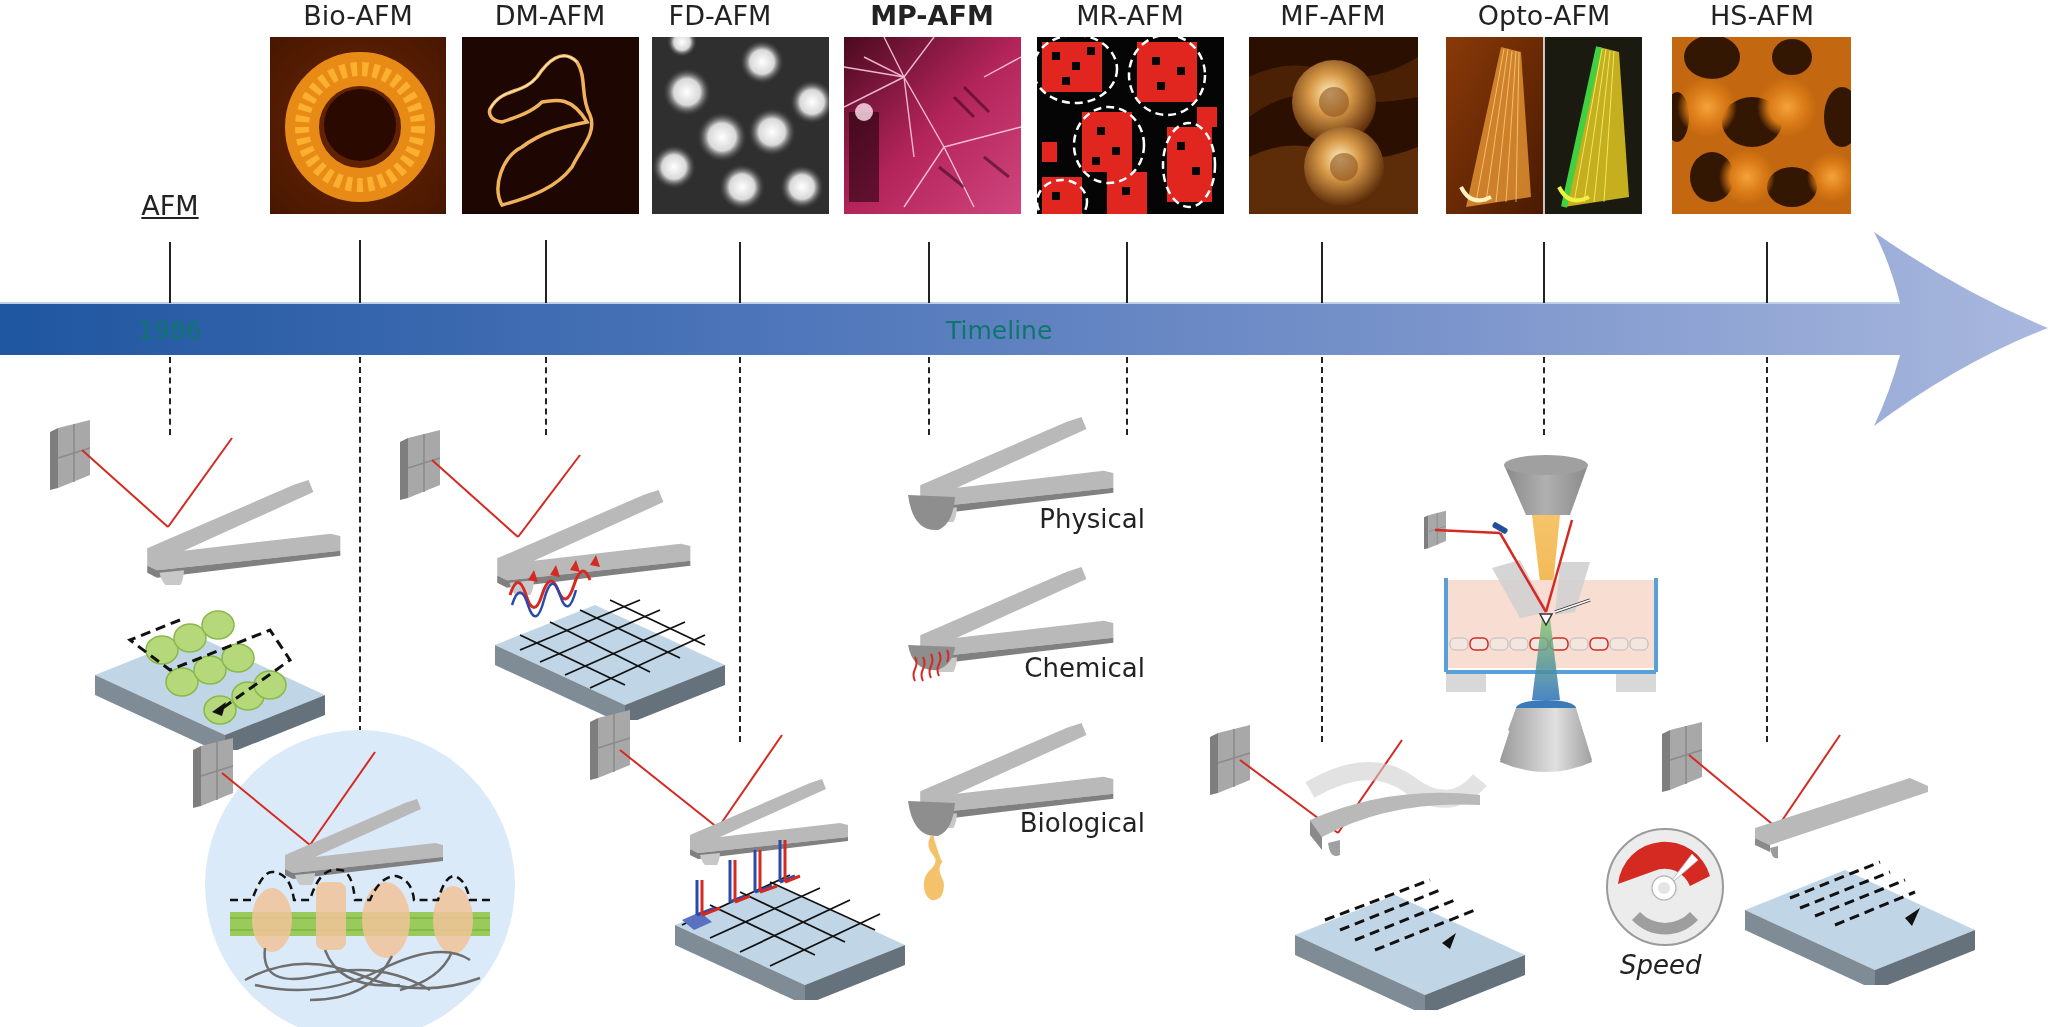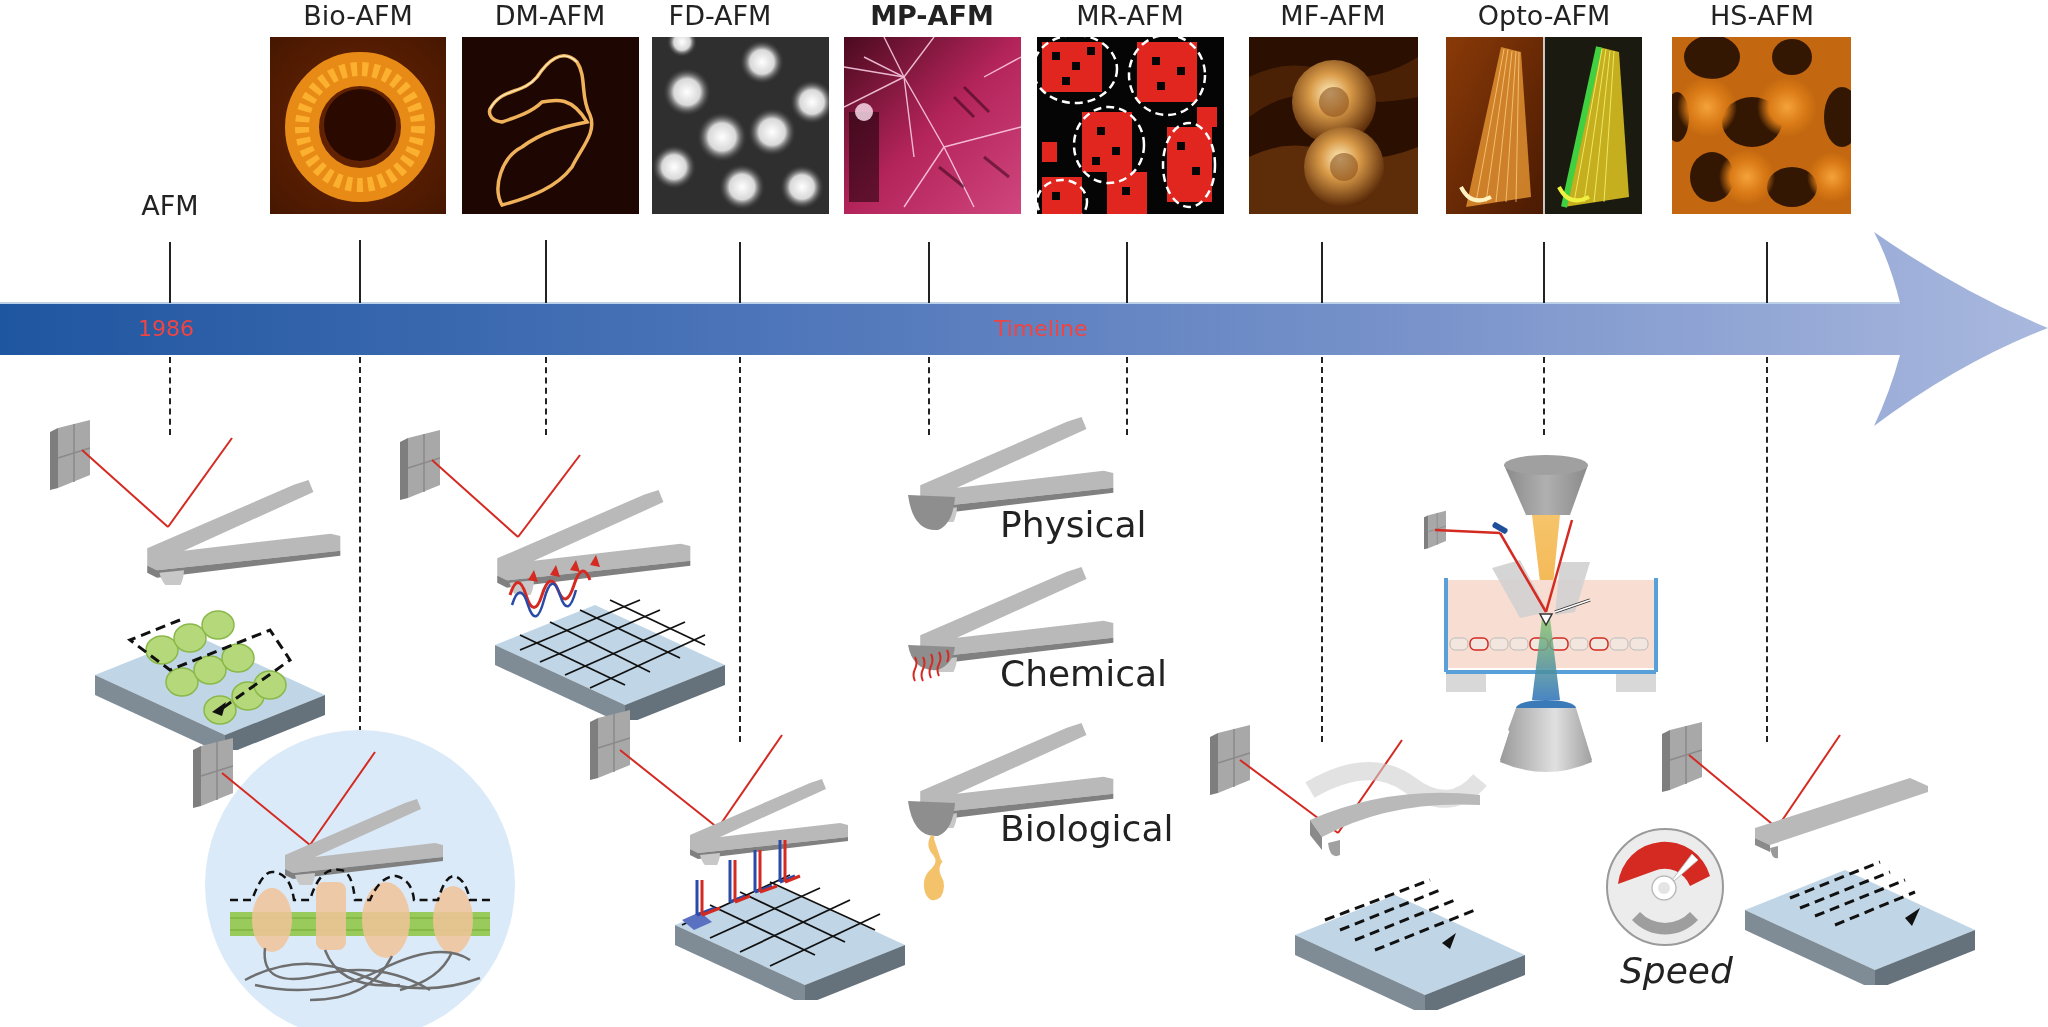--- a/index.html
+++ b/index.html
@@ -3,27 +3,27 @@
 <meta charset="utf-8">
 <style>
   html,body{margin:0;padding:0;background:#fff;}
   body{width:2048px;height:1027px;position:relative;overflow:hidden;font-family:"DejaVu Sans","Liberation Sans",sans-serif;color:#222;}
   .abs{position:absolute;}
   .mlabel{position:absolute;top:0px;font-size:27px;text-align:center;width:240px;margin-left:-120px;color:#222;letter-spacing:0px;}
   .thumb{position:absolute;top:37px;height:177px;overflow:hidden;}
   .thumb svg{width:100%;height:100%;display:block;}
   .tick{position:absolute;width:2px;background:#222;}
   .dash{position:absolute;width:0;border-left:2px dashed #222;}
-  .bar-label{position:absolute;font-size:22px;color:#ef4444;}
-  .tip-label{position:absolute;font-size:36px;color:#222;text-align:right;}
+  .bar-label{position:absolute;font-size:25px;color:#0f766e;}
+  .tip-label{position:absolute;font-size:26px;color:#222;text-align:right;}
 </style>
 </head>
 <body>
 
-<div class="mlabel" style="left:170px;top:190px;">AFM</div>
+<div class="mlabel" style="left:170px;top:190px;text-decoration:underline;">AFM</div>
 <div class="mlabel" style="left:358px;">Bio-AFM</div>
 <div class="mlabel" style="left:550px;">DM-AFM</div>
 <div class="mlabel" style="left:720px;">FD-AFM</div>
 <div class="mlabel" style="left:932px;font-weight:bold;">MP-AFM</div>
 <div class="mlabel" style="left:1130px;">MR-AFM</div>
 <div class="mlabel" style="left:1333px;">MF-AFM</div>
 <div class="mlabel" style="left:1544px;">Opto-AFM</div>
 <div class="mlabel" style="left:1762px;">HS-AFM</div>
 
 <div class="thumb" style="left:270px;width:176px;">
@@ -232,21 +232,21 @@
         <stop offset="0.35" stop-color="#4a73b8"></stop>
         <stop offset="0.7" stop-color="#7a94cb"></stop>
         <stop offset="1" stop-color="#a9b8de"></stop>
       </linearGradient>
     </defs>
     <path d="M0 71 L1900 71 Q1890 30 1874 0 Q1960 60 2048 96 Q1960 130 1874 194 Q1890 160 1900 123 L0 123 Z" fill="url(#arrowGrad)"></path>
     <line x1="0" y1="71" x2="1900" y2="71" stroke="#bcd0ea" stroke-width="2"></line>
   </svg>
 </div>
 <div class="bar-label" style="left:138px;top:316px;">1986</div>
-<div class="bar-label" style="left:994px;top:316px;text-align:right;">Timeline</div>
+<div class="bar-label" style="left:946px;top:316px;text-align:right;">Timeline</div>
 
 <div class="tick" style="left:169px;top:242px;height:61px;"></div>
 <div class="tick" style="left:359px;top:240px;height:63px;"></div>
 <div class="tick" style="left:545px;top:240px;height:63px;"></div>
 <div class="tick" style="left:739px;top:242px;height:61px;"></div>
 <div class="tick" style="left:928px;top:242px;height:61px;"></div>
 <div class="tick" style="left:1126px;top:242px;height:61px;"></div>
 <div class="tick" style="left:1321px;top:242px;height:61px;"></div>
 <div class="tick" style="left:1543px;top:242px;height:61px;"></div>
 <div class="tick" style="left:1766px;top:242px;height:61px;"></div>

